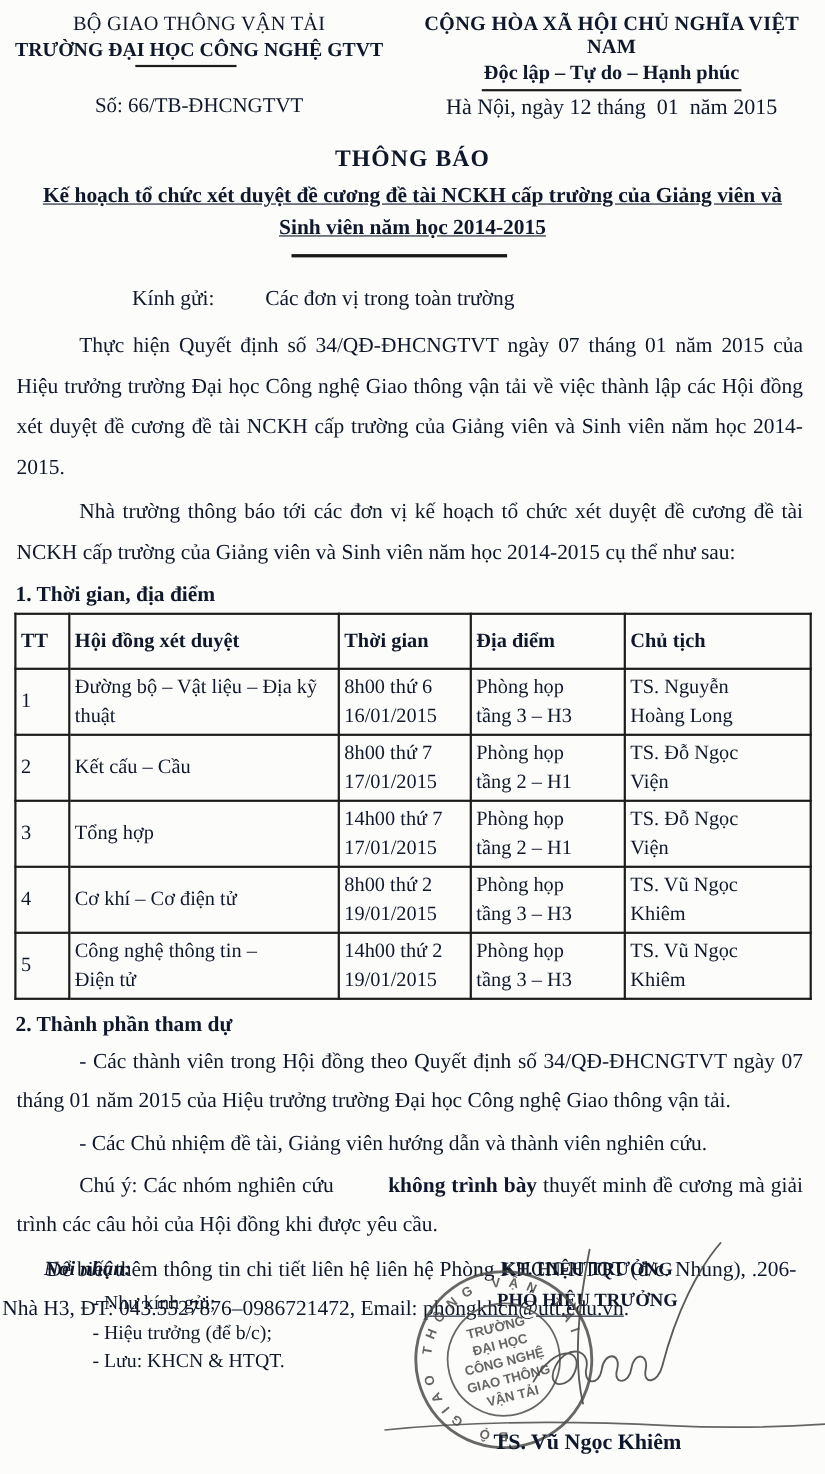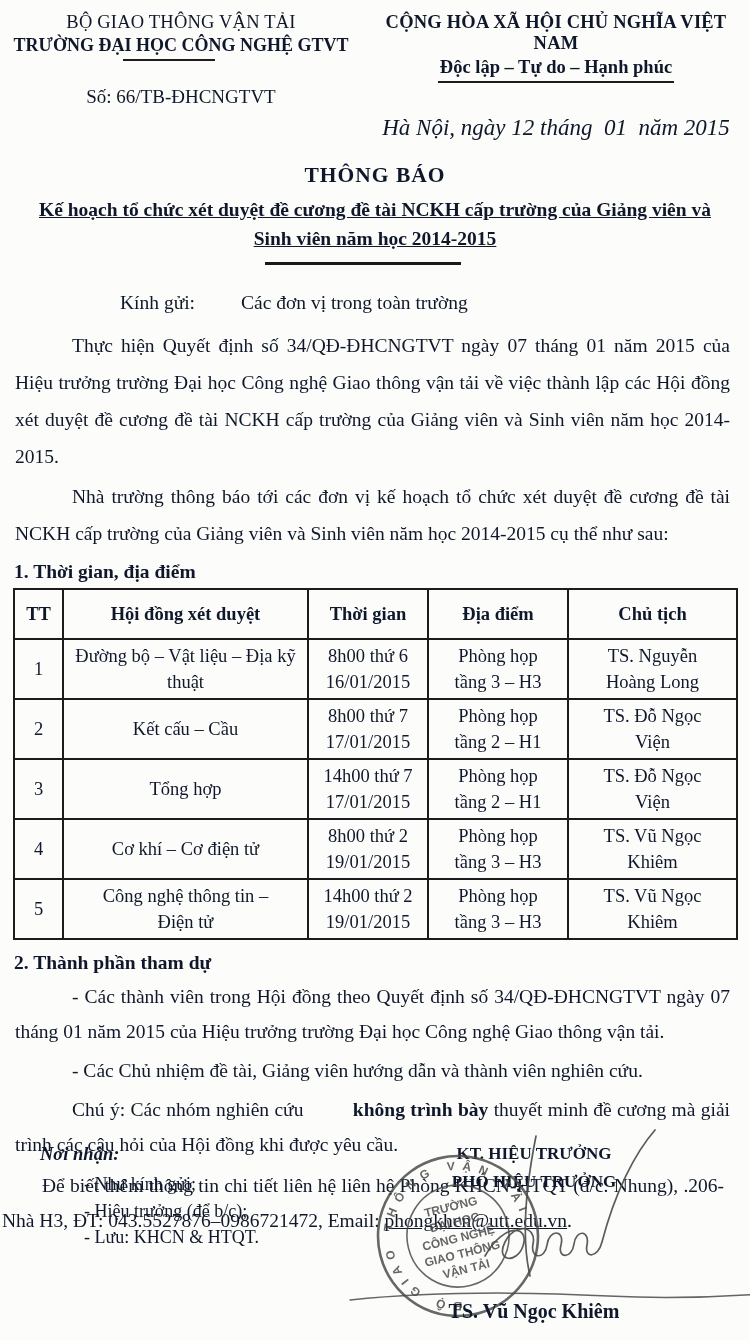--- a/index.html
+++ b/index.html
@@ -12,39 +12,39 @@
   .pre{white-space:pre-line;text-decoration:underline;}
   
   .hdr{display:flex; padding-top:12px;}
   .hdr-left{width:362px; text-align:center;}
   .hdr-right{flex:1; text-align:center;}
   .hdr-line1{font-size:18.5px; letter-spacing:.2px;}
   .hdr-line2{font-size:18px; font-weight:bold; margin-top:2px;}
   .hdr-rule-left{width:92px; height:2px; background:#1d1d1d; margin:3px auto 0; transform:translateX(-12px);}
   .motto{display:inline-block; font-size:18.5px; font-weight:bold; border-bottom:2px solid #1d1d1d; padding:0 2px 3px; margin-top:3px;}
   .doc-number{font-size:19px; margin-top:25px;}
-  .date-line{font-size:23px; font-style:italic; margin-top:32px; white-space:pre;}
+  .date-line{font-size:20px; margin-top:4px; white-space:pre;}
   
   .title{margin-top:22px; text-align:center; font-size:21.5px; font-weight:bold; letter-spacing:1px;}
   .subtitle{margin:7px auto 0; width:706px; text-align:center; font-size:19.5px; font-weight:bold; line-height:29px;}
   .title-divider{width:196px; height:2.5px; background:#1a1a1a; margin:9px auto 0; transform:translateX(-12px);}
   
   .salutation{margin:27px 0 0 120px; font-size:19.5px;}
   .salutation .sal-label{margin-right:46px;}
   p.body-p{
     margin:13px 20px 0 15px; font-size:19.5px; line-height:37px;
     text-align:justify; text-indent:57px;
   }
   p.body-p.tight{margin-top:3px;}
   .sec-heading{margin:9px 17px 5px 14px; font-size:19.5px; font-weight:bold;}
   
   table.sched{border-collapse:collapse; margin:5px 0 0 13px; table-layout:fixed;}
   table.sched th, table.sched td{
     border:2px solid #1c1c1c; font-size:18.5px; line-height:26px;
-    text-align:center; vertical-align:middle; padding:3px 4px;
+    text-align:left; vertical-align:middle; padding:3px 4px;
     white-space:pre-line; font-weight:normal;
   }
   table.sched th{font-weight:bold; height:42px;}
   table.sched td{height:46px;}
   td.cell-council{text-align:justify; padding:3px 9px;}
   
   p.item-p{
     margin:4px 20px 0 15px; font-size:19.5px; line-height:35px;
     text-align:justify; text-indent:57px;
   }

